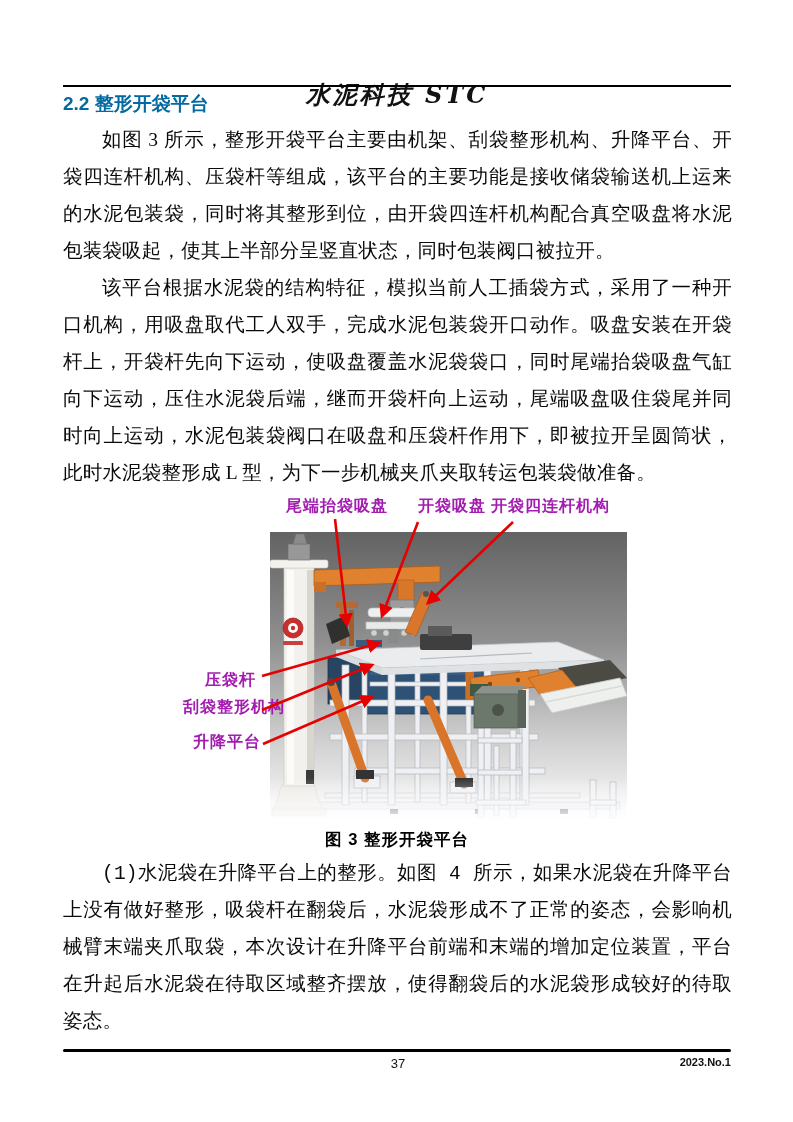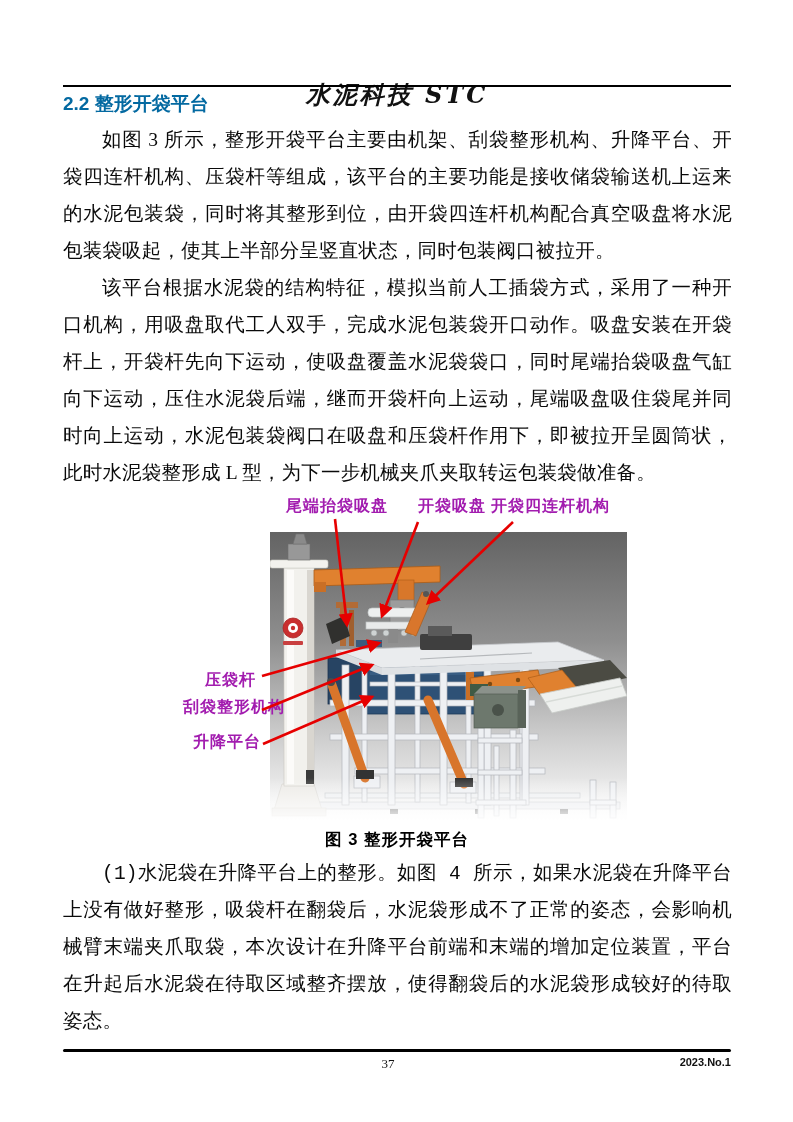--- a/index.html
+++ b/index.html
@@ -91,23 +91,23 @@
     color: #000;
   }
   .footer-rule {
     position: absolute;
     top: 1049px; left: 63px; width: 668px; height: 3px;
     background: #000;
     border-radius: 2px;
   }
   .footer-page-number {
     position: absolute;
-    top: 1056px; left: 54px; width: 668px;
+    top: 1056px; left: 64px; width: 668px;
     text-align: center;
-    font-family: Liberation Serif, serif;
+    font-family: Liberation Sans, sans-serif;
     font-size: 13px;
     color: #111;
   }
   .footer-issue {
     position: absolute;
     top: 1056px; left: 63px; width: 668px;
     text-align: right;
     font-family: "Liberation Sans", sans-serif;
     font-weight: bold;
     font-size: 11px;

